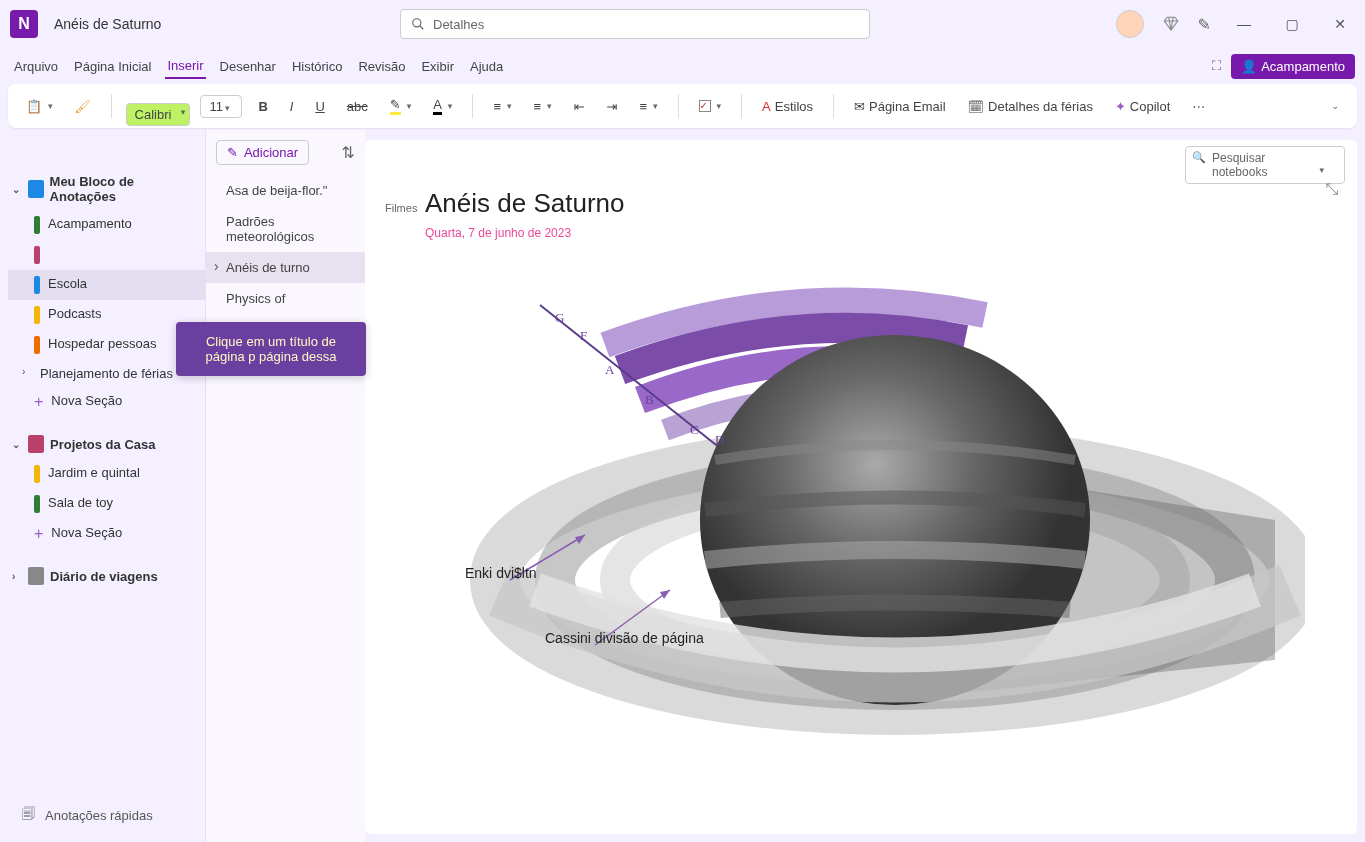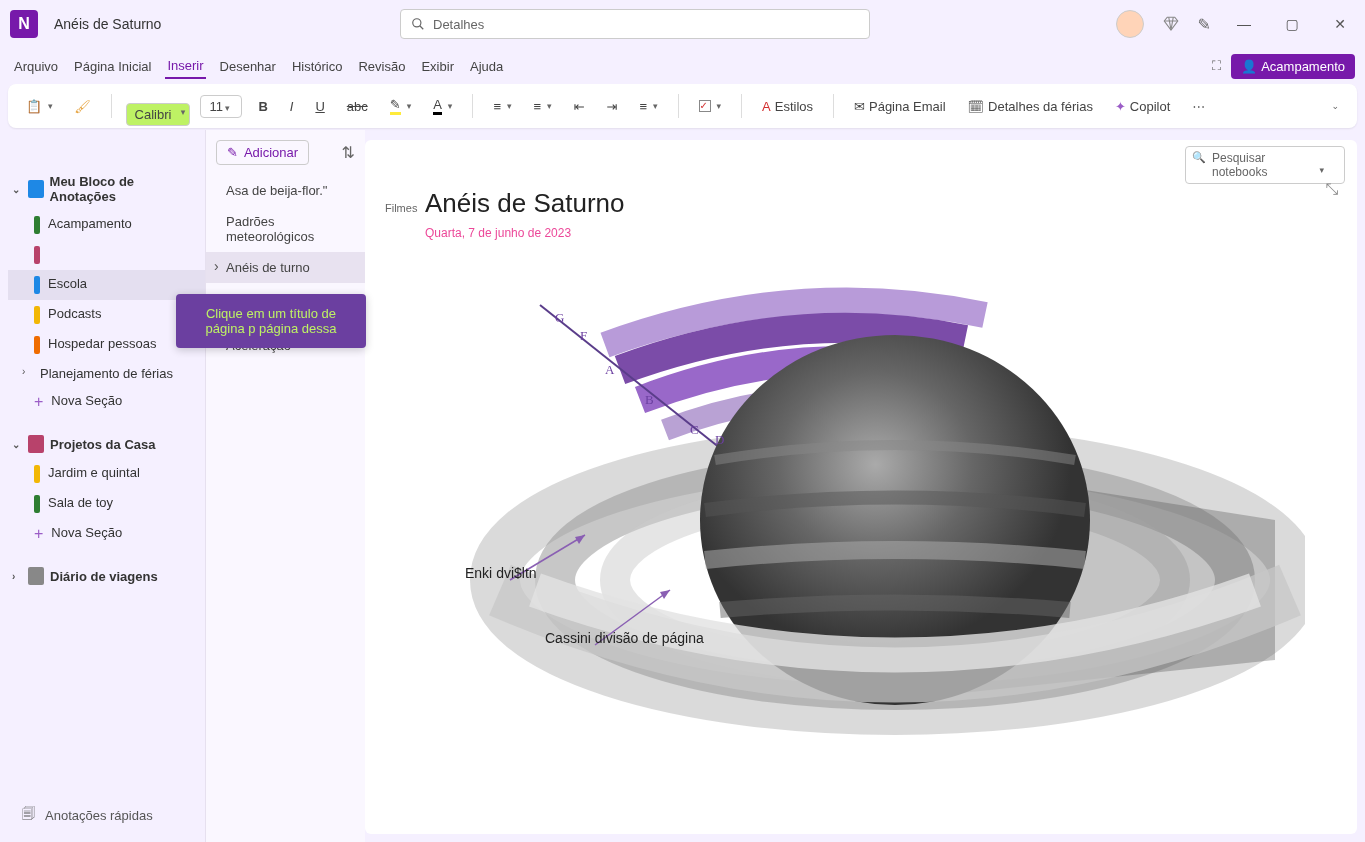--- a/index.html
+++ b/index.html
@@ -43,21 +43,21 @@
 .quick-notes{position:absolute;bottom:16px;left:22px;display:flex;align-items:center;gap:10px;font-size:13px;color:#555;}
 
 .pages-panel { width:160px; background:#faf7ff; border-left:1px solid #e6e0ef; display:flex;flex-direction:column;}
 .pages-hdr{display:flex;align-items:center;gap:6px;padding:10px;}
 .add-btn{border:1px solid #ccc;border-radius:4px;padding:4px 10px;font-size:13px;color:#7719aa;display:flex;align-items:center;gap:6px;}
 .sort-ico{margin-left:auto;color:#666;}
 .page-item{padding:8px 12px 8px 20px;font-size:13px;color:#444;position:relative;}
 .page-item.selected{background:#e8e2f0;}
 .page-item.selected::before{content:"›";position:absolute;left:8px;color:#555;font-size:14px;top:6px;}
 
-.tooltip{position:absolute;top:294px;left:176px;background:#6b3fa0;color:#bef264;font-size:13px;padding:12px 14px;border-radius:4px;width:190px;text-align:center;z-index:10;box-shadow:0 2px 8px rgba(0,0,0,0.2);}
+.tooltip{position:absolute;top:322px;left:176px;background:#6b3fa0;color:#fef9c3;font-size:13px;padding:12px 14px;border-radius:4px;width:190px;text-align:center;z-index:10;box-shadow:0 2px 8px rgba(0,0,0,0.2);}
 .tooltip::before{content:"";position:absolute;top:-8px;left:130px;border:8px solid transparent;border-bottom-color:#6b3fa0;}
 
 .canvas { flex:1; background:#fff; margin:10px 8px 8px 0; border-radius:6px; position:relative; overflow:hidden;}
 .canvas-search{position:absolute;top:6px;right:12px;border:1px solid #ccc;border-radius:4px;padding:4px 20px 4px 26px;font-size:12px;color:#666;background:#fff;width:160px;}
 .canvas-search::before{content:"🔍";position:absolute;left:6px;font-size:11px;}
 .expand-ico{position:absolute;top:40px;right:18px;color:#888;font-size:16px;transform:rotate(90deg);}
 .page-title{position:absolute;top:48px;left:60px;font-size:26px;color:#222;}
 .page-tag{position:absolute;top:62px;left:20px;font-size:11px;color:#666;}
 .page-date{position:absolute;top:86px;left:60px;font-size:12px;color:#ec4899;}
 

